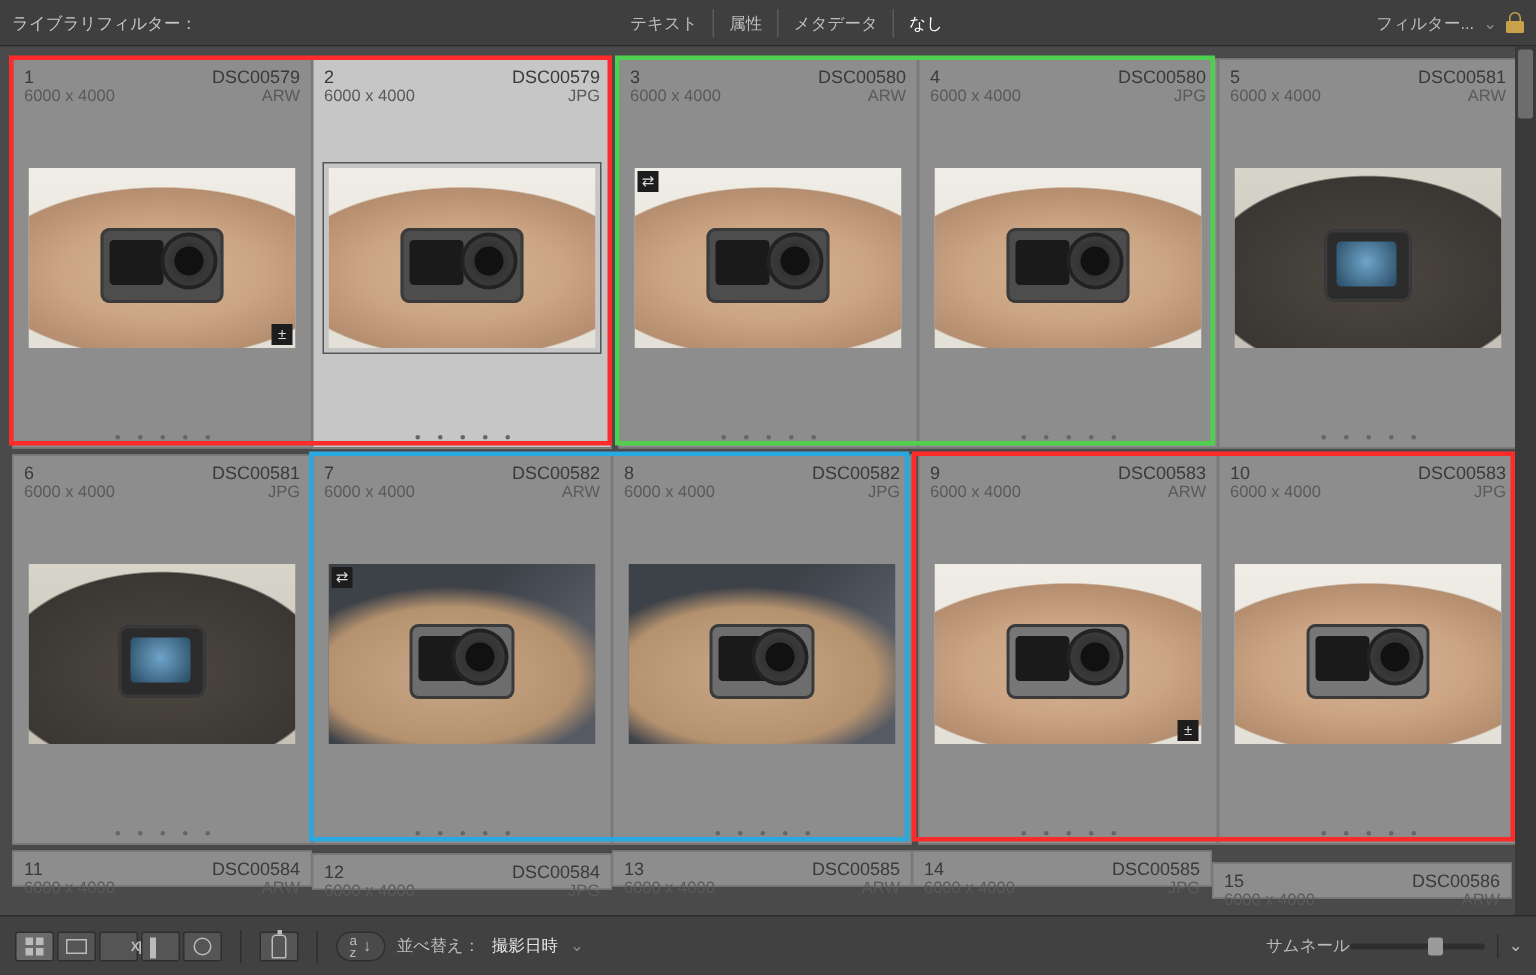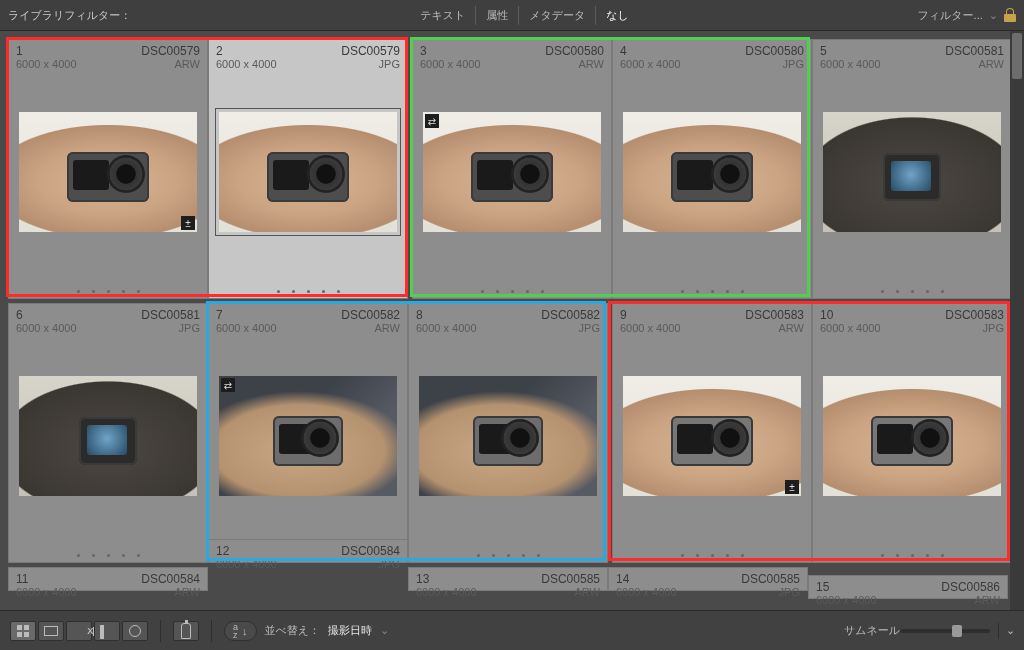--- a/index.html
+++ b/index.html
@@ -323,21 +323,21 @@
     <div class="cell cut" style="left: 8px; top: 536px;">
       <div class="hdr">
         <span>11</span>
         <span>DSC00584</span>
       </div>
       <div class="hdr2">
         <span>6000 x 4000</span>
         <span>ARW</span>
       </div>
     </div>
-    <div class="cell cut" style="left: 208px; top: 508px;">
+    <div class="cell cut" style="left: 208px; top: 538px;">
       <div class="hdr">
         <span>12</span>
         <span>DSC00584</span>
       </div>
       <div class="hdr2">
         <span>6000 x 4000</span>
         <span>JPG</span>
       </div>
     </div>
     <div class="cell cut" style="left: 408px; top: 536px;">

